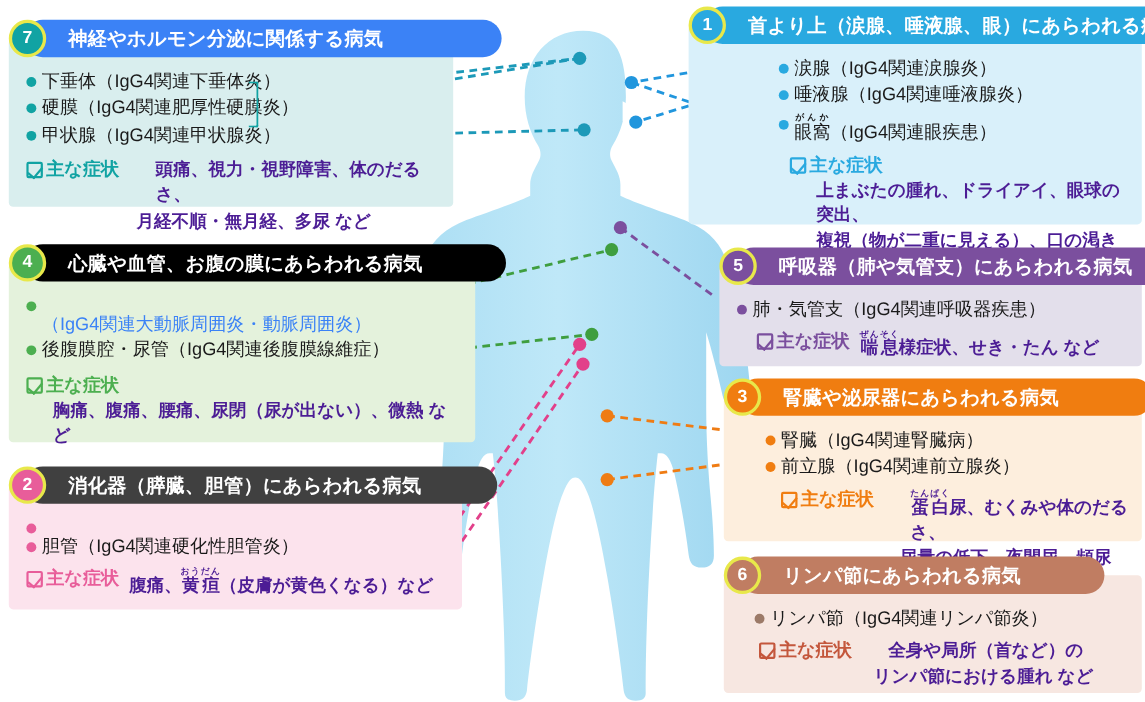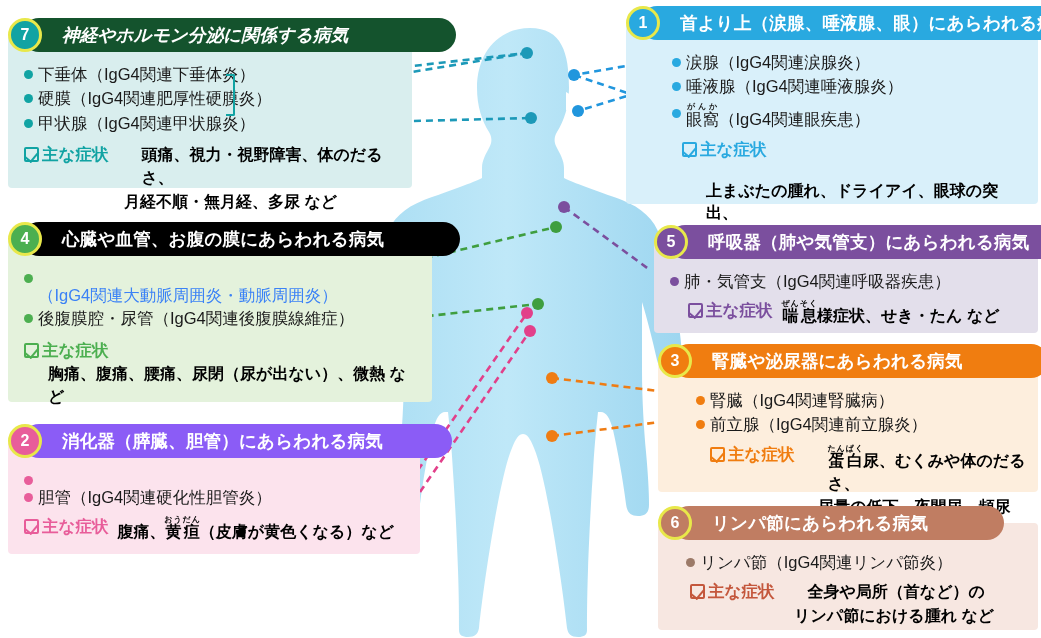--- a/index.html
+++ b/index.html
@@ -53,21 +53,21 @@
     flex:0 0 auto;width:15px;height:15px;box-sizing:border-box;
     border:2px solid currentColor;border-radius:2px;
     margin:4px 3px 0 0;position:relative;
   }
   .chk::after{
     content:"";position:absolute;left:2px;top:0px;width:6px;height:11px;
     border-right:2.6px solid currentColor;border-bottom:2.6px solid currentColor;
     transform:rotate(40deg);
   }
   .sym-label{font-weight:bold;font-size:16.5px;line-height:1.35;white-space:nowrap;margin-right:9px;}
-  .sym-text{font-weight:bold;font-size:16px;line-height:1.42;color:#000000;}
+  .sym-text{font-weight:bold;font-size:16px;line-height:1.42;color:#4c1d95;}
   .symptom.stack{display:block;}
   .symptom.stack .sym-head{display:flex;align-items:flex-start;}
   .symptom.stack .sym-text{padding-left:24px;margin-top:1px;}
 
   ruby{ruby-position:over;}
   rt{font-size:8px;font-weight:bold;line-height:1;letter-spacing:1px;}
 
   
 
   
@@ -193,21 +193,21 @@
     <g stroke="#ef7c13" stroke-width="2.6" stroke-dasharray="7 5" fill="none">
       <line x1="552" y1="378" x2="683" y2="394"></line>
       <line x1="552" y1="436" x2="683" y2="419"></line>
     </g>
     <circle cx="552" cy="378" r="6" fill="#ef7c13"></circle>
     <circle cx="552" cy="436" r="6" fill="#ef7c13"></circle>
   </svg>
 
   <div class="panel" style="left:8px;top:18px;width:404px;height:170px;">
     <div class="panel-body" style="background:#d9eeee;top:17px;height:153px;"></div>
-    <div class="panel-head" style="background:#14532d;width:376px;font-style:italic;">
+    <div class="panel-head" style="background:#3b82f6;width:376px;">
       <span>神経やホルモン分泌に関係する病気</span>
     </div>
     <div class="badge" style="background:#11a3a3;">
       <span>7</span>
     </div>
     <div class="panel-content" style="top:36px;">
       <div class="item">
         <span class="dot" style="background:#11a3a3;"></span>
         <span class="txt">下垂体（IgG4関連下垂体炎）</span>
       </div>
@@ -233,41 +233,41 @@
   </div>
 
   <div class="panel" style="left:626px;top:6px;width:412px;height:198px;">
     <div class="panel-body" style="background:#d9f0fa;top:17px;height:181px;"></div>
     <div class="panel-head" style="background:#29a9e0;width:398px;">
       <span>首より上（涙腺、唾液腺、眼）にあらわれる病気</span>
     </div>
     <div class="badge" style="background:#29a9e0;">
       <span>1</span>
     </div>
-    <div class="panel-content" style="top:36px;padding-left:46px;">
+    <div class="panel-content" style="top:36px;padding-left:82px;">
       <div class="item">
         <span class="dot" style="background:#29a9e0;"></span>
         <span class="txt">涙腺（IgG4関連涙腺炎）</span>
       </div>
       <div class="item">
         <span class="dot" style="background:#29a9e0;"></span>
         <span class="txt">唾液腺（IgG4関連唾液腺炎）</span>
       </div>
       <div class="item" style="margin-top:3px;">
         <span class="dot" style="background:#29a9e0;"></span>
         <span class="txt">
           <ruby><span>眼窩</span><rt>がんか</rt></ruby><span>（IgG4関連眼疾患）</span>
         </span>
       </div>
       <div class="symptom stack" style="color:#29a9e0;margin-top:7px;padding-left:10px;">
         <div class="sym-head">
           <span class="chk"></span>
           <span class="sym-label">主な症状</span>
         </div>
-        <div class="sym-text" style="padding-left:24px;margin-top:19px;">上まぶたの腫れ、ドライアイ、眼球の突出、</div>
+        <div class="sym-text" style="padding-left:24px;margin-top:1px;">上まぶたの腫れ、ドライアイ、眼球の突出、</div>
         <div class="sym-text" style="padding-left:24px;">複視（物が二重に見える）、口の渇き など</div>
       </div>
     </div>
   </div>
 
   <div class="panel" style="left:8px;top:222px;width:424px;height:180px;">
     <div class="panel-body" style="background:#e4f2dc;top:17px;height:163px;"></div>
     <div class="panel-head" style="background:#000000;width:380px;">
       <span>心臓や血管、お腹の膜にあらわれる病気</span>
     </div>
@@ -341,21 +341,21 @@
             <ruby><span>蛋白</span><rt>たんぱく</rt></ruby><span>尿、むくみや体のだるさ、</span>
           </span>
         </div>
         <div class="sym-text" style="padding-left:108px;">尿量の低下、夜間尿、頻尿 など</div>
       </div>
     </div>
   </div>
 
   <div class="panel" style="left:8px;top:424px;width:412px;height:130px;">
     <div class="panel-body" style="background:#fce3ed;top:17px;height:113px;"></div>
-    <div class="panel-head" style="background:#8b5cf6;width:372px;">
+    <div class="panel-head" style="background:#404040;width:372px;">
       <span>消化器（膵臓、胆管）にあらわれる病気</span>
     </div>
     <div class="badge" style="background:#e85d9a;">
       <span>2</span>
     </div>
     <div class="panel-content" style="top:36px;">
       <div class="item">
         <span class="dot" style="background:#e85d9a;"></span>
       </div>
       <div class="item">

